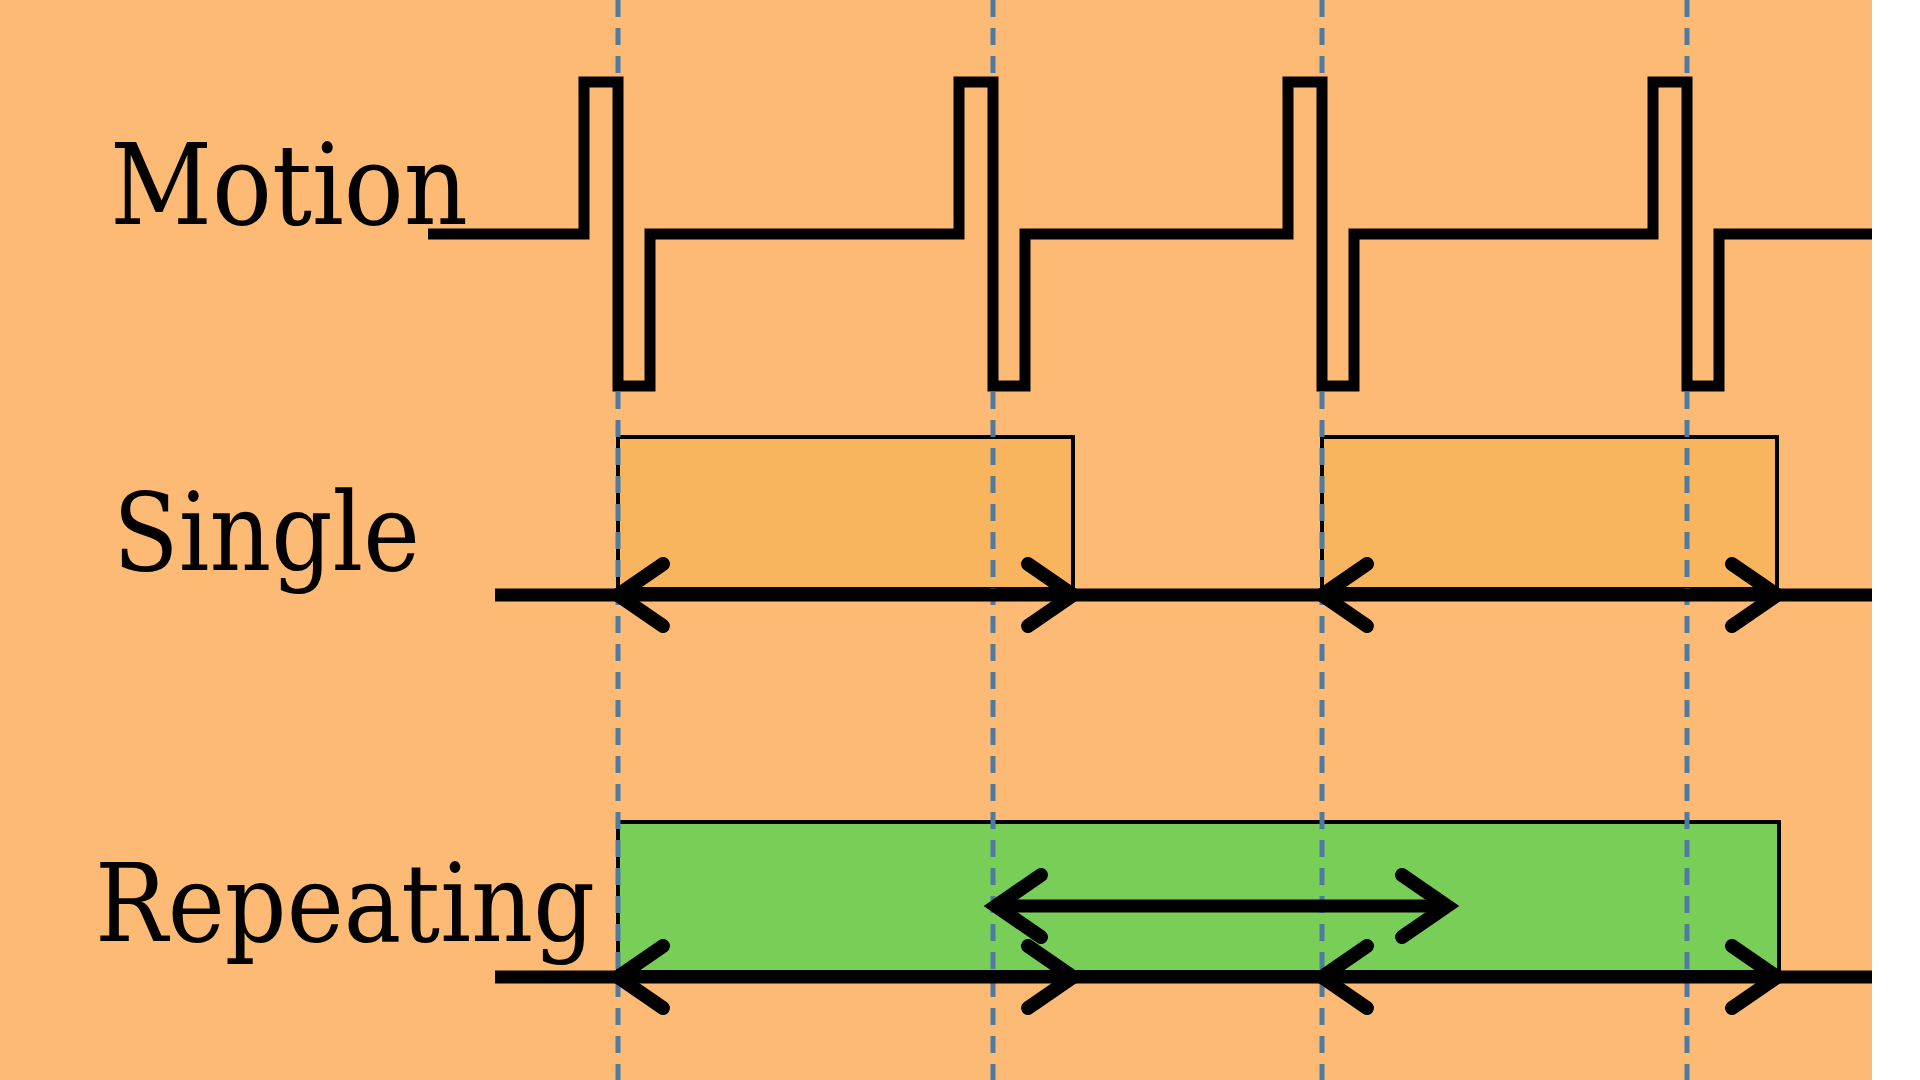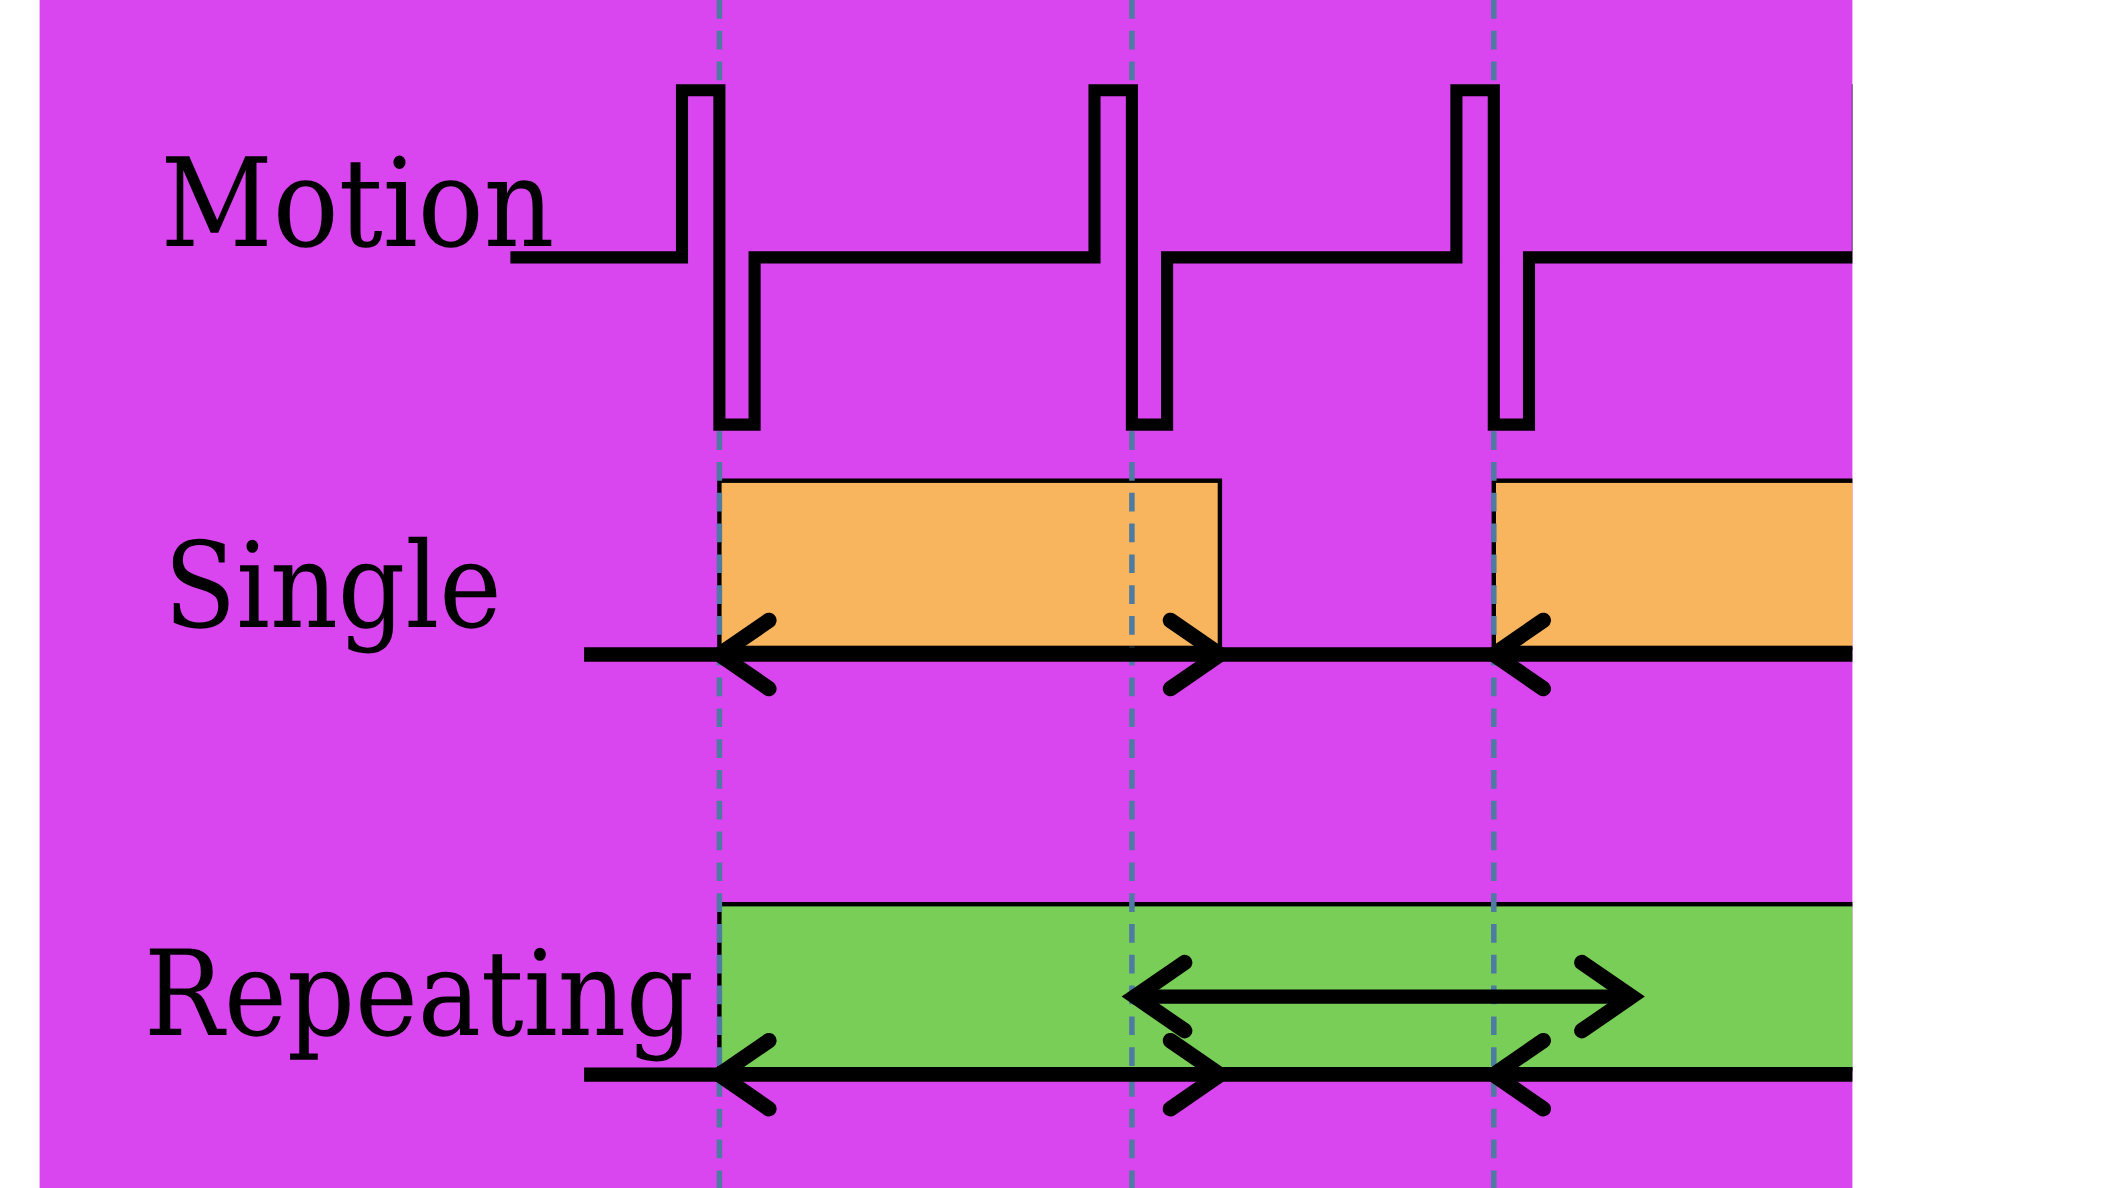--- a/index.html
+++ b/index.html
@@ -2,25 +2,24 @@
 <html><head>
 <meta charset="utf-8">
 <style>
   html, body {
     margin: 0;
     padding: 0;
     background: #ffffff;
   }
   .stage {
     position: relative;
-    width: 1648px;
+    width: 1872px;
     height: 1080px;
-    background: #d946ef;
+    background: #fdba74;
     overflow: hidden;
-    margin-left: 36px;
   }
   svg.diagram {
     display: block;
     width: 1920px;
     height: 1080px;
   }
   text.row-label {
     font-family: "DejaVu Serif", "Liberation Serif", serif;
     fill: #000000;
   }

